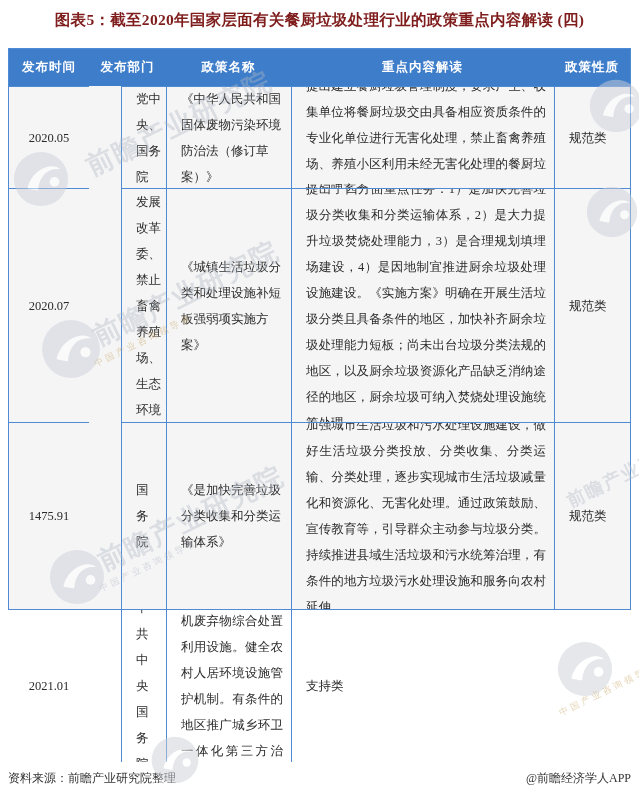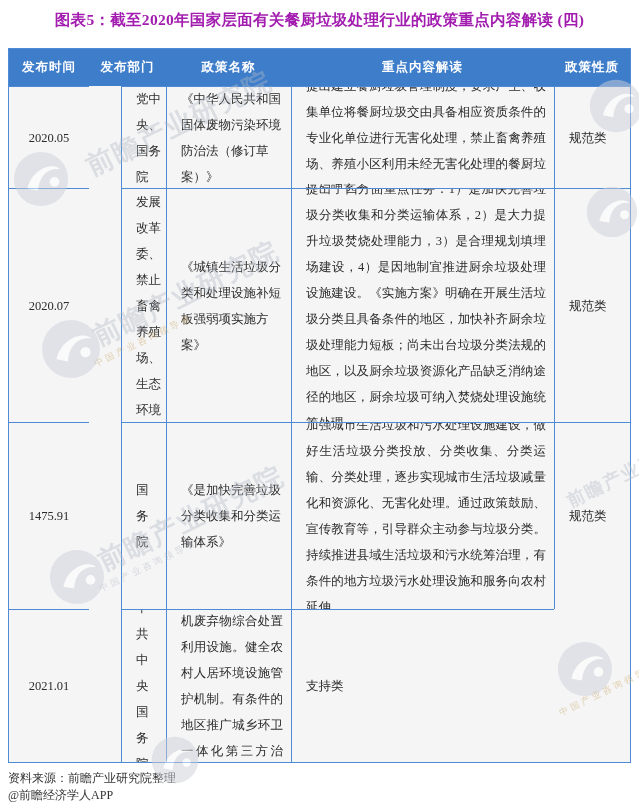--- a/index.html
+++ b/index.html
@@ -3,26 +3,26 @@
 <meta charset="utf-8">
 <style>
   * { margin:0; padding:0; box-sizing:border-box; }
   html,body { background:#ffffff; }
   .page {
     position:relative; width:639px; height:804px; background:#ffffff;
     font-family:"Liberation Serif","DejaVu Serif",serif; overflow:hidden;
   }
   .title {
     position:absolute; top:10px; left:0; width:100%;
-    text-align:center; font-size:15.5px; font-weight:bold; color:#a21caf;
+    text-align:center; font-size:15.5px; font-weight:bold; color:#7f1d1d;
     letter-spacing:0.3px;
     font-family:"Liberation Serif","DejaVu Serif",serif;
   }
   .tbl {
-    position:absolute; left:8px; top:48px; width:623px; height:715px;
+    position:absolute; left:8px; top:48px; width:623px; height:562px;
     display:grid;
     grid-template-columns:80px 77px 125px 263px 76px;
     grid-template-rows:37px 102px 234px 187px 153px;
     border:1px solid #4E8BD4;
     background:#f5f5f6;
   }
   .th {
     background:#3E7DCA; color:#ffffff; font-weight:bold; font-size:12.5px;
     display:flex; align-items:center; justify-content:center;
     letter-spacing:1px;
@@ -35,21 +35,21 @@
   .bd.vline { border-left:1px solid #4E8BD4;padding-left:14px; }
   .c-date { justify-content:center; }
   .c-dept { padding:0 9px;margin-left:32px; }
   .c-policy { padding:0 8px; }
   .c-content { padding:2px 8px; }
   .c-content p { text-align:justify; }
   .c-nature { padding:0 9px; }
   .footer {
     position:absolute; left:8px; right:8px; top:770px;
     display:flex; justify-content:space-between;
-    font-size:12px; color:#333;flex-direction:column;
+    font-size:12px; color:#333;
   }
   
   .wm-layer { position:absolute; inset:0; pointer-events:none; z-index:5; }
   .wm { position:absolute; }
   .wm-text {
     font-size:27px; font-weight:bold; white-space:nowrap;
     color:rgba(178,184,196,0.40);
     transform:rotate(-26deg); transform-origin:left center;
     letter-spacing:2px;
   }

